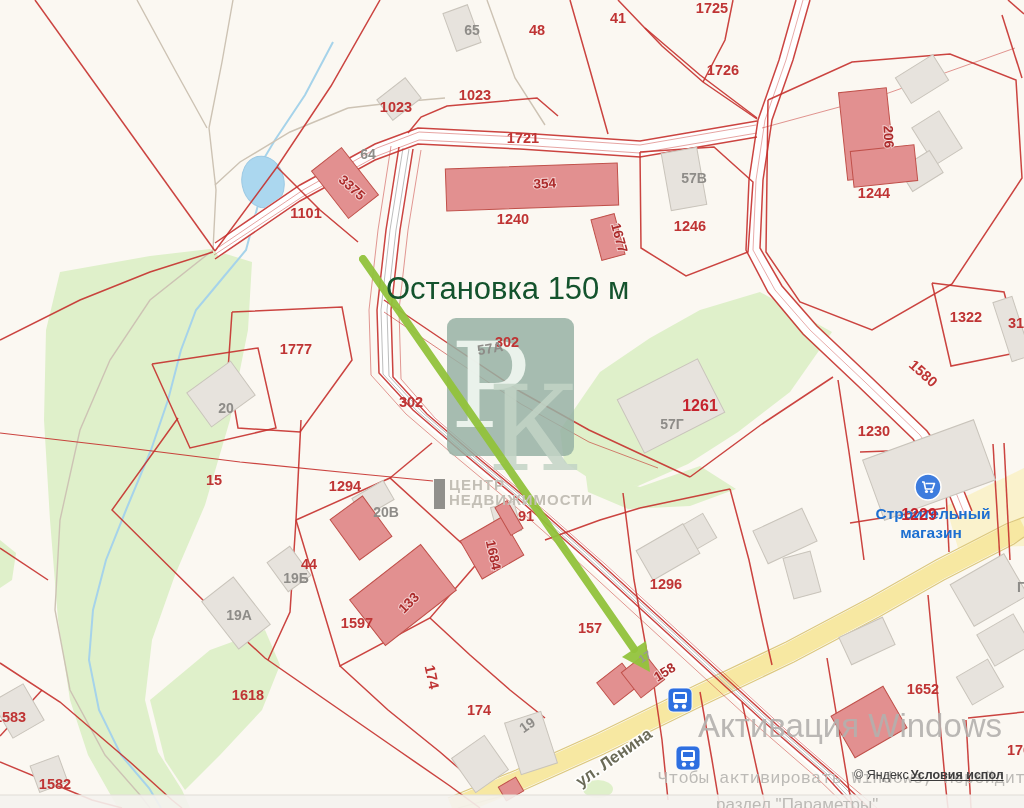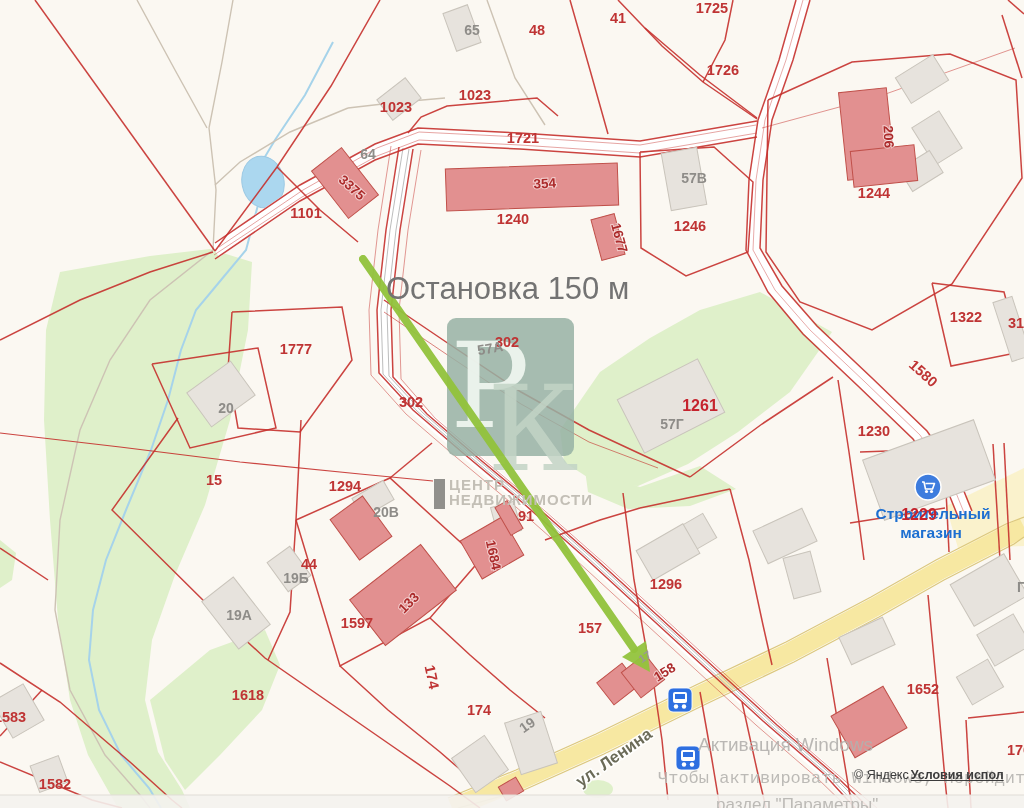--- a/index.html
+++ b/index.html
@@ -14,25 +14,25 @@
   svg text.bldgred{fill:#AC2B2B;font-size:13.5px;font-weight:600;
        paint-order:stroke;stroke:rgba(255,255,255,.55);stroke-width:2px;}
   svg text.store{fill:#1D6FD1;font-size:15.5px;font-weight:700;}
   svg text.street{fill:#6B6B58;font-size:16.5px;font-weight:600;
        paint-order:stroke;stroke:rgba(255,255,255,.9);stroke-width:3px;}
   svg text.wmP{font-family:"DejaVu Serif","Liberation Serif",serif;font-size:118px;
        fill:rgba(240,246,240,.92);}
   svg text.wmK{font-family:"DejaVu Serif","Liberation Serif",serif;font-size:118px;
        fill:rgba(194,212,198,.85);}
   .overlay{position:absolute;white-space:nowrap;}
-  #annotation{left:386px;top:271px;font-size:31px;color:#737373;}
+  #annotation{left:386px;top:271px;font-size:31px;color:#14532d;}
   #org-watermark{left:434px;top:477px;display:flex;gap:4px;align-items:flex-start;}
   #org-icon{width:11px;height:30px;background:#6E6E6A;opacity:.75;margin-top:2px;}
   .org-lines{font-size:15px;font-weight:700;letter-spacing:1px;color:#C3BFB6;line-height:15px;}
-  #act1{left:698px;top:734px;font-size:19px;color:#B3B1AE;opacity:.9;}
+  #act1{left:698px;top:707px;font-size:33px;color:#B3B1AE;opacity:.9;}
   #act2{left:658px;top:769px;font-size:17px;color:#BCBAB6;font-family:Liberation Mono, monospace;}
   #act3{left:716px;top:795px;font-size:17px;color:#BCBAB6;}
   #attribution{left:854px;top:768px;font-size:12.5px;color:#3C3C3C;display:flex;gap:2px;
        max-width:170px;overflow:hidden;}
   #terms-link{text-decoration:underline;color:#3C3C3C;white-space:nowrap;font-weight:bold;}
 </style>
 </head>
 <body>
 
 <svg id="map-svg" width="1024" height="808" viewBox="0 0 1024 808">

